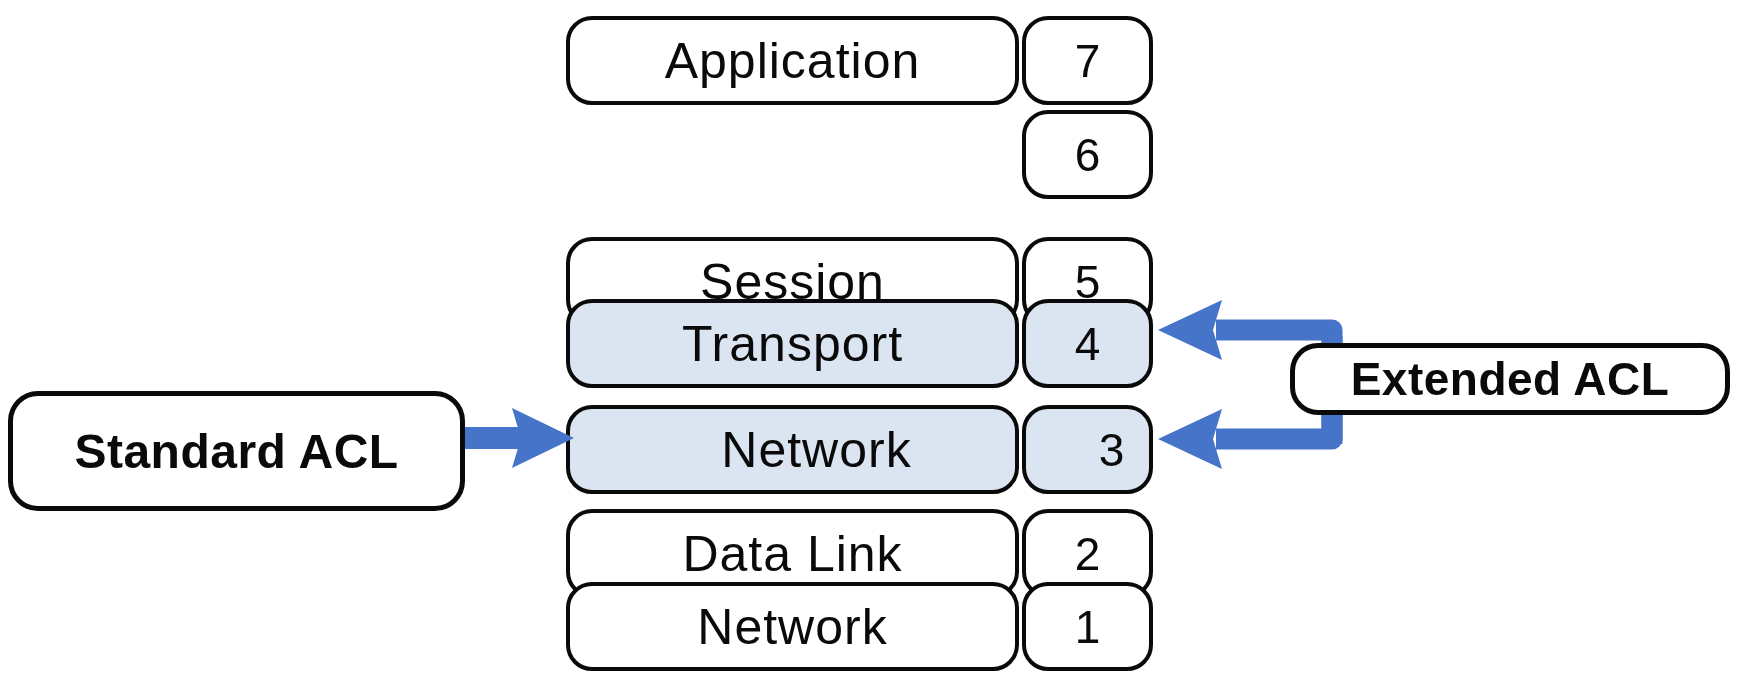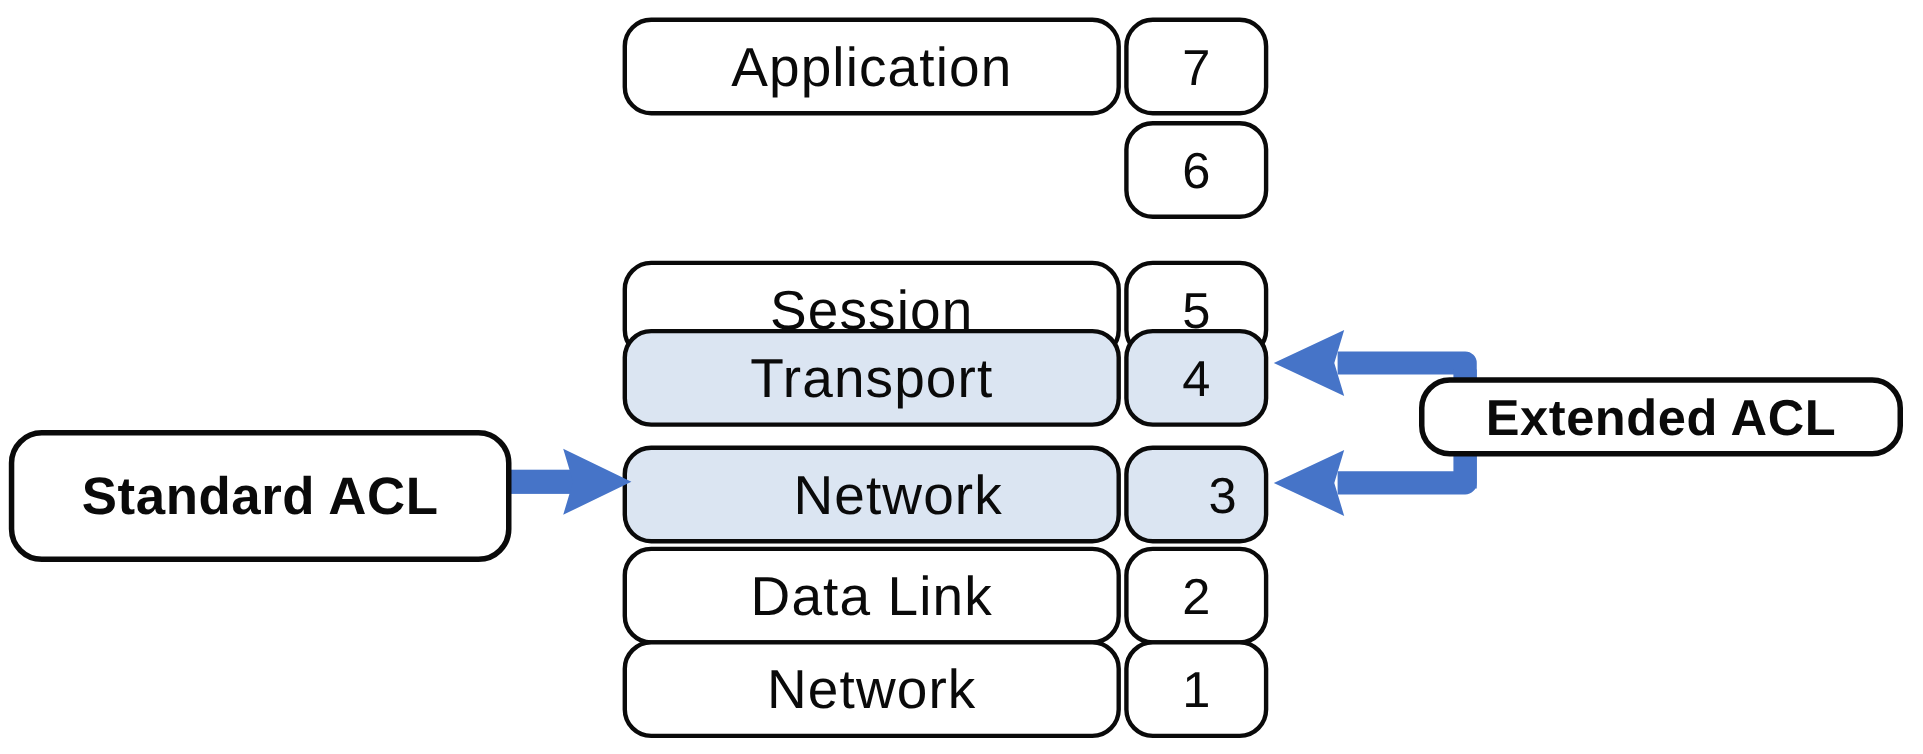--- a/index.html
+++ b/index.html
@@ -16,21 +16,21 @@
     background:#ffffff;
     border:4px solid #0a0a0a;
     border-radius:26px;
     display:flex;align-items:center;justify-content:center;
     color:#0a0a0a;
     z-index:1;
   }
   .layer-name{left:566px;width:453px;height:89px;font-size:50px;letter-spacing:1px;}
   .layer-num{left:1022px;width:131px;height:89px;font-size:46px;}
   .row-0{top:16px;}  .row-1{top:110px;} .row-2{top:205px;margin-top:32px;}
-  .row-3{top:299px;} .row-4{top:405px;padding-left:48px;} .row-5{top:497px;} .row-6{top:582px;}
+  .row-3{top:299px;} .row-4{top:405px;padding-left:48px;} .row-5{top:509px;} .row-6{top:582px;}
   .hl{background:var(--hl,#dbe5f2);font-weight:400;}
   .acl-label{
     position:absolute;box-sizing:border-box;
     background:#ffffff;border:5px solid #0a0a0a;
     display:flex;align-items:center;justify-content:center;
     font-weight:700;color:#0a0a0a;z-index:3;
   }
   .standard-acl{left:8px;top:391px;width:457px;height:120px;border-radius:30px;font-size:48px;letter-spacing:.5px;}
   .extended-acl{left:1290px;top:343px;width:440px;height:72px;border-radius:28px;font-size:46px;letter-spacing:.5px;}
   .arrow-layer{position:absolute;left:0;top:0;z-index:2;pointer-events:none;}

